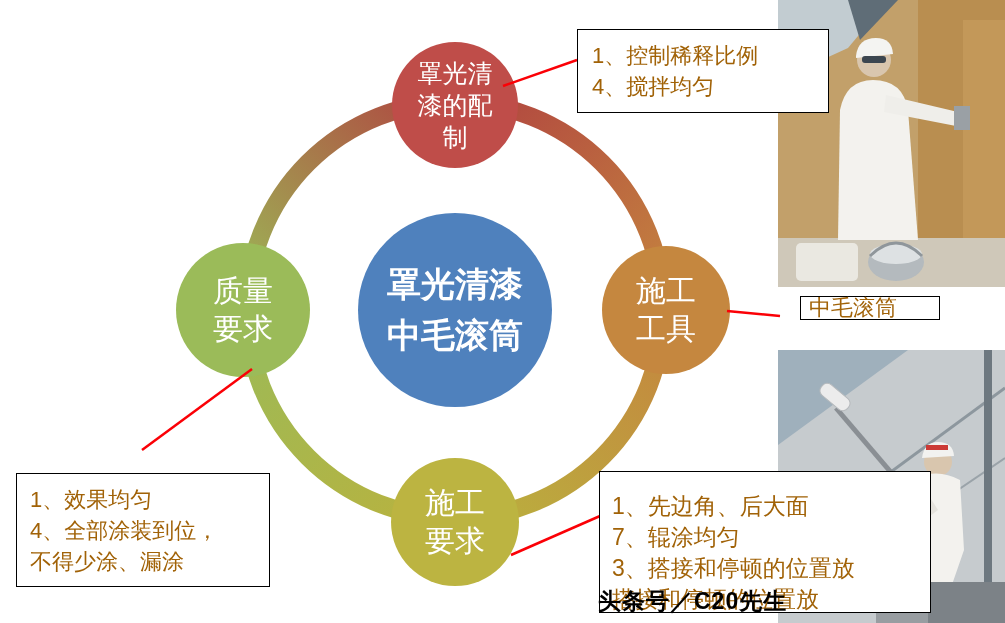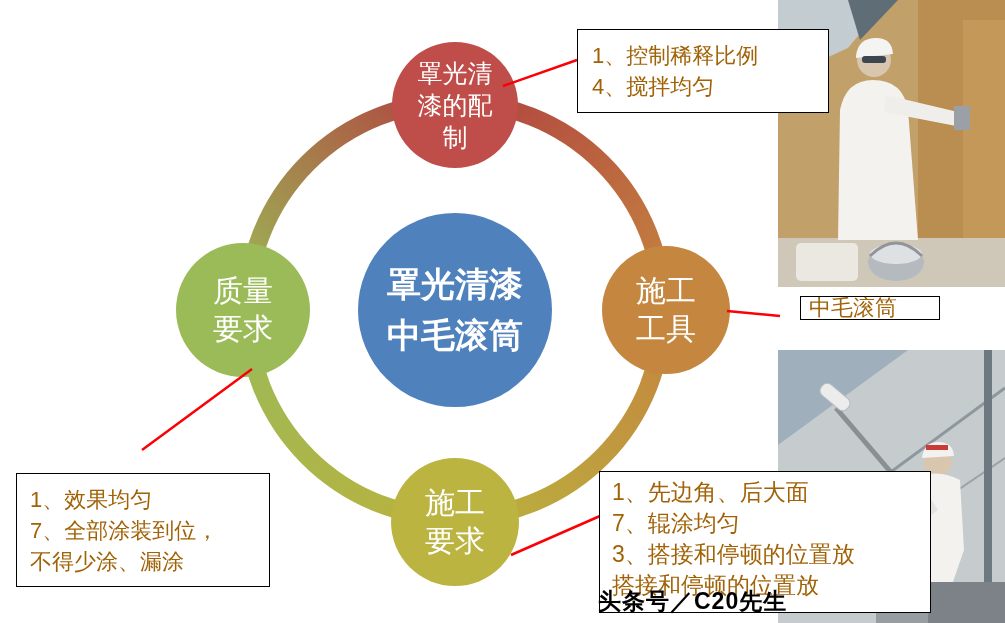--- a/index.html
+++ b/index.html
@@ -23,21 +23,21 @@
     left:358px;top:213px;width:194px;height:194px;background:#4f81bd;
     font-size:34px;font-weight:bold;line-height:1.5;z-index:3;
   }
   .callout{
     position:absolute;background:#ffffff;border:1px solid #000000;z-index:6;
     box-sizing:border-box;color:#a16207;font-size:22px;line-height:1.4;
   }
   .callout-top{left:577px;top:29px;width:252px;height:84px;padding:11px 14px;}
   .callout-tool{left:780px;top:296px;width:140px;height:24px;display:flex;align-items:center;padding:0 8px;margin-left:20px;}
   .callout-quality{left:16px;top:449px;width:254px;height:114px;padding:11px 13px;margin-top:24px;}
-  .callout-construction{left:599px;top:471px;width:332px;height:142px;padding:5px 12px;font-size:23px;line-height:1.35;}
+  .callout-construction{left:599px;top:471px;width:332px;height:142px;padding:19px 12px;font-size:23px;line-height:1.35;}
   .photo{position:absolute;z-index:4;overflow:hidden;}
   .photo-top{left:778px;top:0;width:227px;height:287px;}
   .photo-bottom{left:778px;top:350px;width:227px;height:273px;}
   .photo svg{display:block;}
   .watermark{
     position:absolute;left:598px;top:586px;z-index:7;color:#000000;
     font-size:23px;letter-spacing:1px;font-weight:bold;
   }
 </style>
 </head>
@@ -147,21 +147,21 @@
 
   <div class="callout callout-top">
     <div>1、控制稀释比例</div>
     <div>4、搅拌均匀</div>
   </div>
   <div class="callout callout-tool">
     <div>中毛滚筒</div>
   </div>
   <div class="callout callout-quality">
     <div>1、效果均匀</div>
-    <div>7、全部涂装到位，</div>
+    <div>4、全部涂装到位，</div>
     <div>不得少涂、漏涂</div>
   </div>
   <div class="callout callout-construction">
     <div>1、先边角、后大面</div>
     <div>7、辊涂均匀</div>
     <div>3、搭接和停顿的位置放</div>
     <div>搭接和停顿的位置放</div>
   </div>
 
   <div class="watermark">头条号／C20先生</div>

